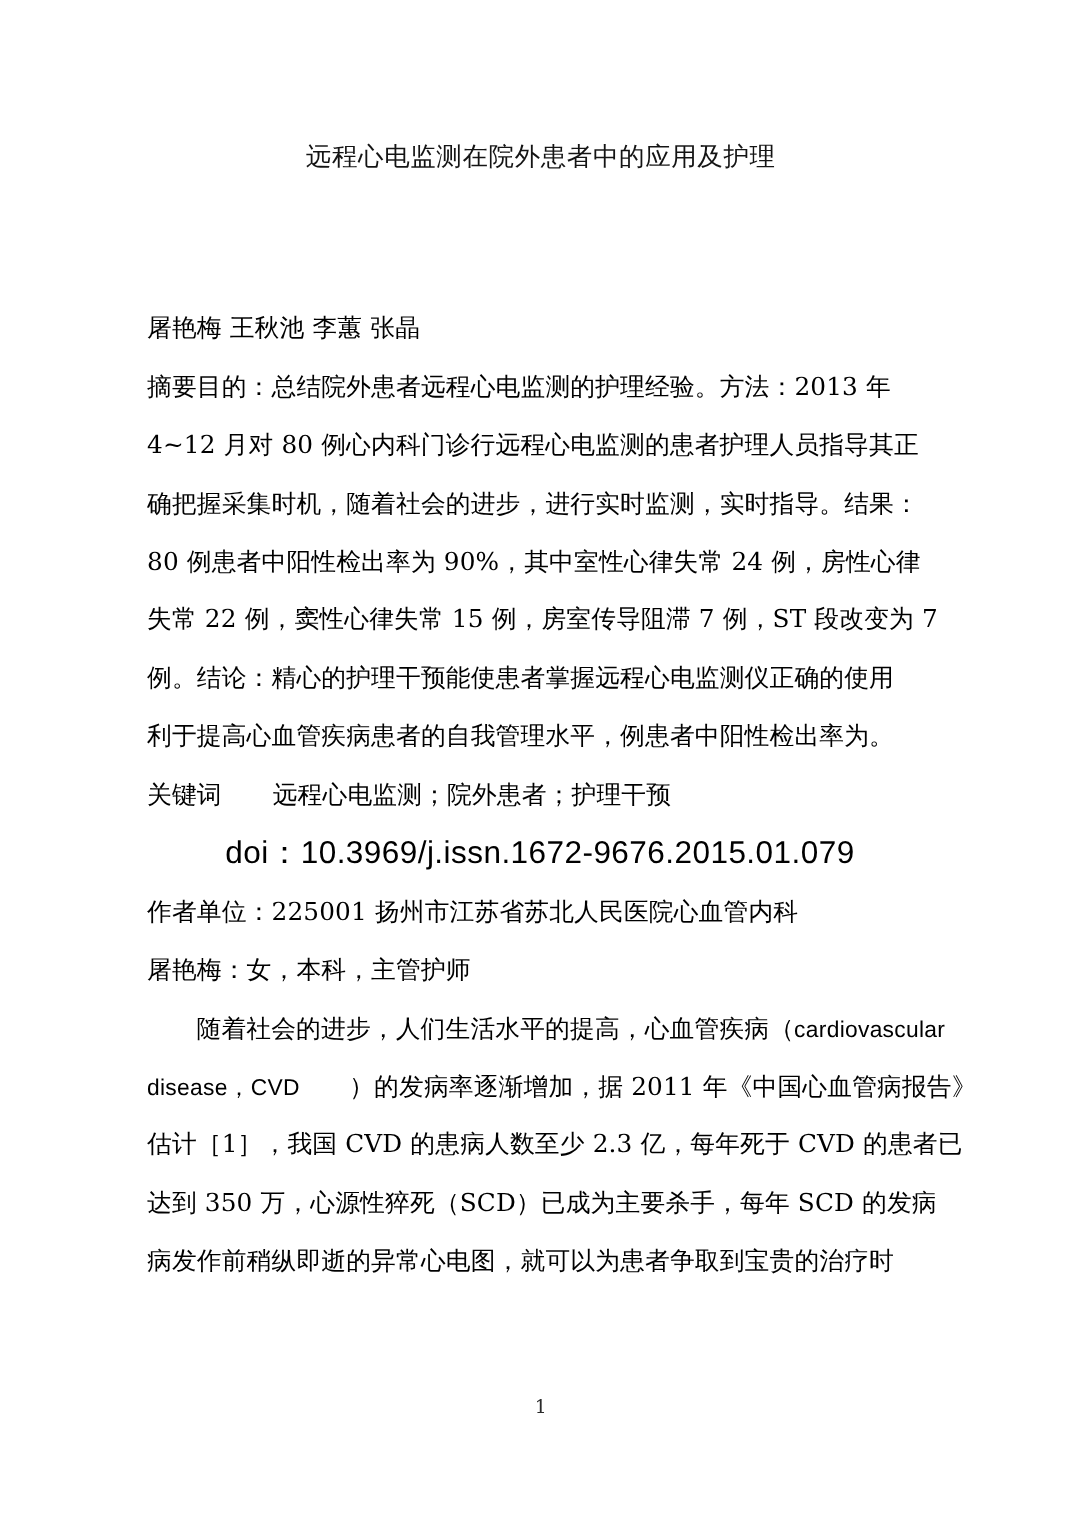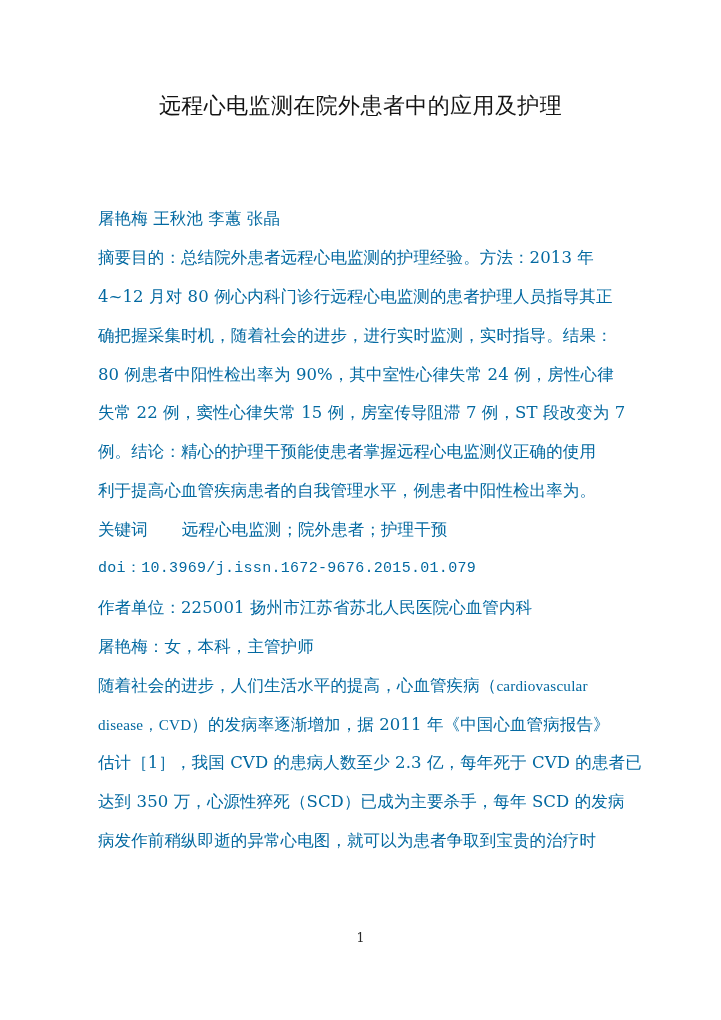--- a/index.html
+++ b/index.html
@@ -26,59 +26,61 @@
     background: #ffffff;
   }
 
   
   .doc-title {
     position: absolute;
     left: 98px;
     top: 86px;
     width: 525px;
     text-align: center;
-    font-size: 22px;
+    font-size: 17px;
     line-height: 39px;
     letter-spacing: 0.4px;
     font-weight: 400;
     color: #141414;
   }
 
   
   .body-column {
     position: absolute;
     left: 98px;
     top: 200px;
     width: 524px;
   }
 
   .para-line {
     font-size: 16.5px;
     line-height: 38.9px;
     height: 38.9px;
     white-space: nowrap;
-    color: #0369a1;
+    color: #000000;
     letter-spacing: 0.1px;
   }
 
   
   .mono {
-    font-family: Liberation Serif, serif;
+    font-family: Liberation Sans, sans-serif;
     font-size: 15.2px;
     letter-spacing: 0.2px;
   }
 
   .mono-line {
-    font-family: Liberation Mono, monospace;
-    font-size: 15px;
+    font-family: Liberation Sans, sans-serif;
+    font-size: 21px;
     letter-spacing: 0.3px;
+    text-align: center;
   }
 
   .cjk {
     font-family: "DejaVu Serif", "Liberation Serif", serif;
+    margin-left: 33px;
   }
 
   .kw-gap {
     display: inline-block;
     width: 34px;
   }
 
   
   .page-number {
     position: absolute;

